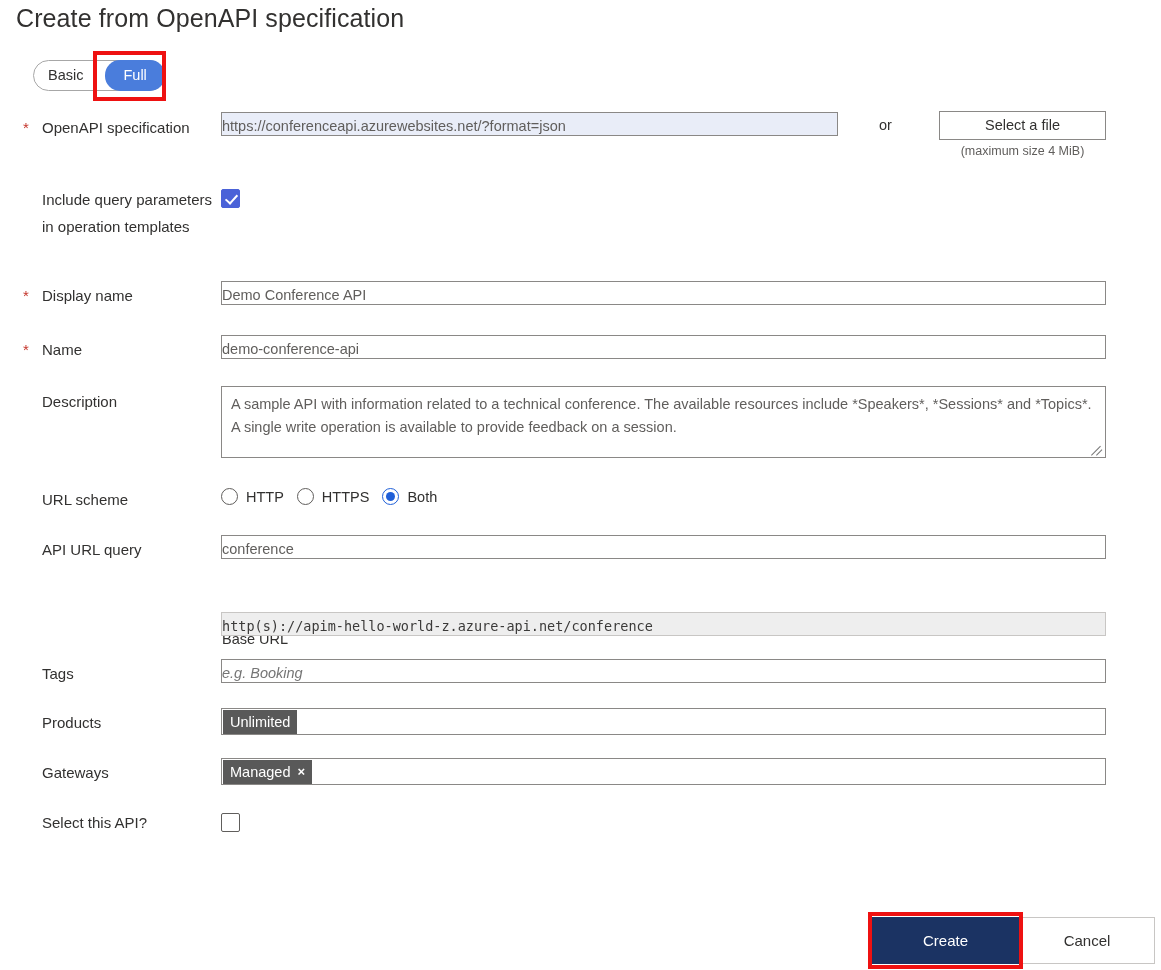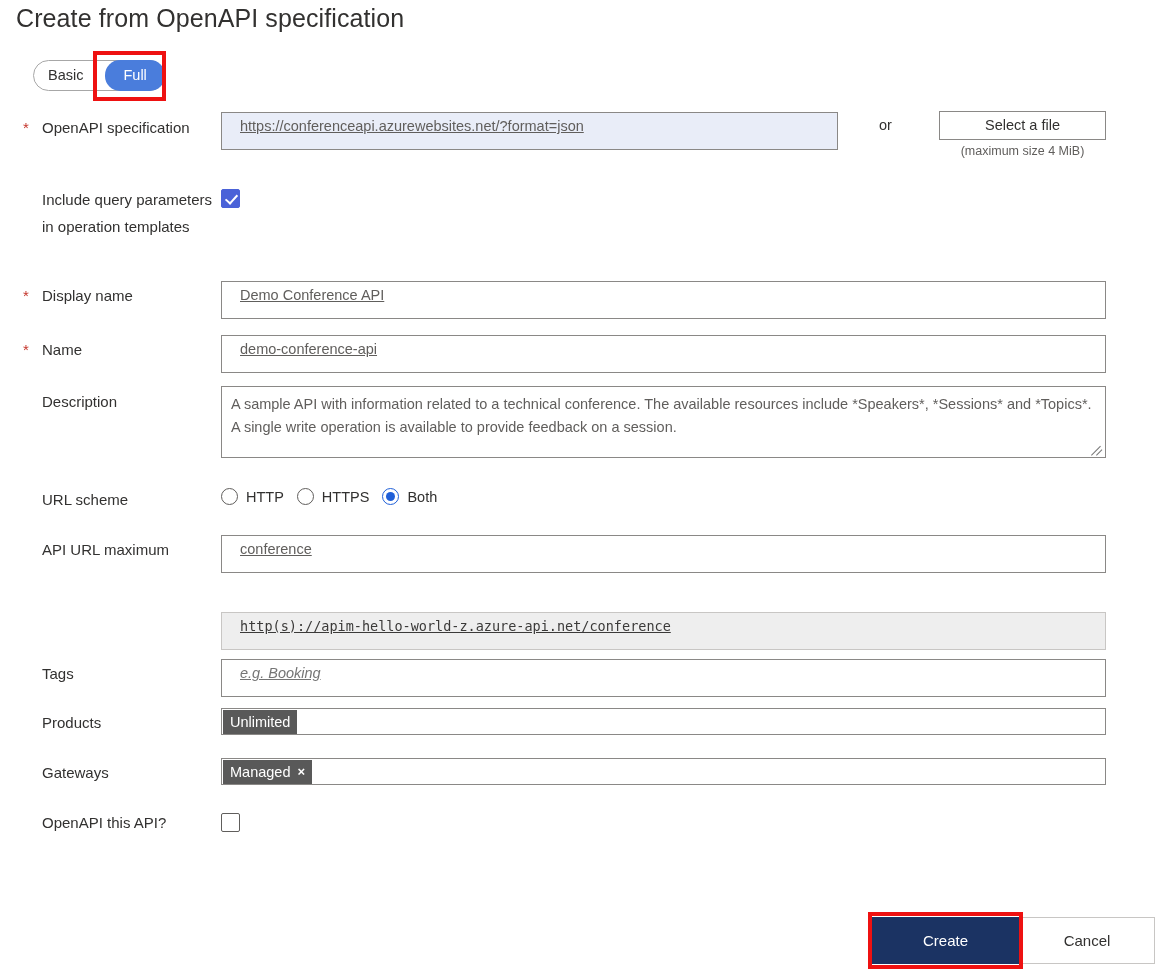--- a/index.html
+++ b/index.html
@@ -86,31 +86,30 @@
     font-size: 15px;
     color: #323130;
     line-height: 25px;
     width: 175px;
   }
 
   .field {
     position: absolute;
     left: 221px;
     width: 885px;
-    height: 38px;
+    height: 24px;
     border: 1px solid #8a8886;
     background: #ffffff;
     font-family: "Liberation Sans", sans-serif;
     font-size: 14.5px;
     color: #605e5c;
-    padding: 0 18px;
+    padding: 0 0;
     line-height: 26px;
     white-space: nowrap;
     overflow: hidden;
-    text-decoration: underline;
   }
   .field.focused {
     background: #e9edf8;
     border-color: #8a8886;
     width: 617px;
   }
   .field.readonly {
     background: #eeeeee;
     border: 1px solid #c8c6c4;
     font-family: "DejaVu Sans Mono", monospace;
@@ -382,21 +381,21 @@
       <span class="radio-label">HTTPS</span>
     </div>
     <div class="radio-item selected">
       <span class="radio-dot"></span>
       <span class="radio-label">Both</span>
     </div>
   </div>
 </div>
 
 <div class="row" style="top:537px;">
-  <div class="label" style="top:0px;">API URL maximum</div>
+  <div class="label" style="top:0px;">API URL query</div>
   <div class="field" style="top:-2px;">conference</div>
 </div>
 
 <div class="row" style="top:587px;">
   <div class="sublabel" style="top:0px;margin-top:44px;">Base URL</div>
   <div class="field readonly" style="top:25px;">http(s)://apim-hello-world-z.azure-api.net/conference</div>
 </div>
 
 <div class="row" style="top:661px;">
   <div class="label" style="top:0px;">Tags</div>
@@ -416,19 +415,19 @@
   <div class="label" style="top:0px;">Gateways</div>
   <div class="chipfield" style="top:-2px;">
     <span class="chip">
       <span>Managed</span>
       <span class="chip-x">×</span>
     </span>
   </div>
 </div>
 
 <div class="row" style="top:810px;">
-  <div class="label" style="top:0px;">OpenAPI this API?</div>
+  <div class="label" style="top:0px;">Select this API?</div>
   <div class="cbox" style="left:221px; top:3px;"></div>
 </div>
 
 <div class="btn-create">Create</div>
 <div class="btn-cancel">Cancel</div>
 <div class="annot" id="annot-create"></div>
 
 </body></html>

